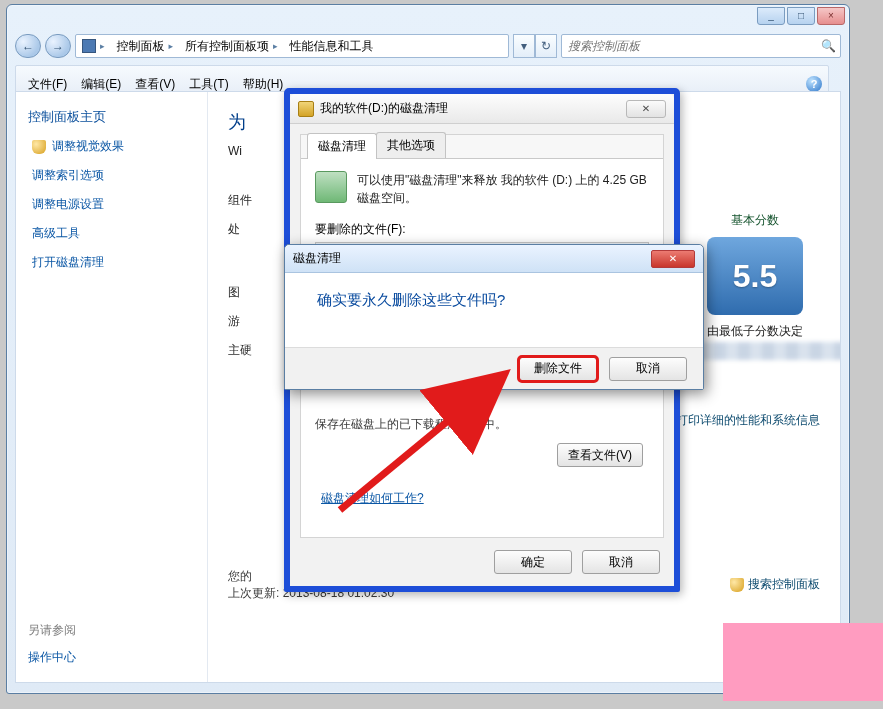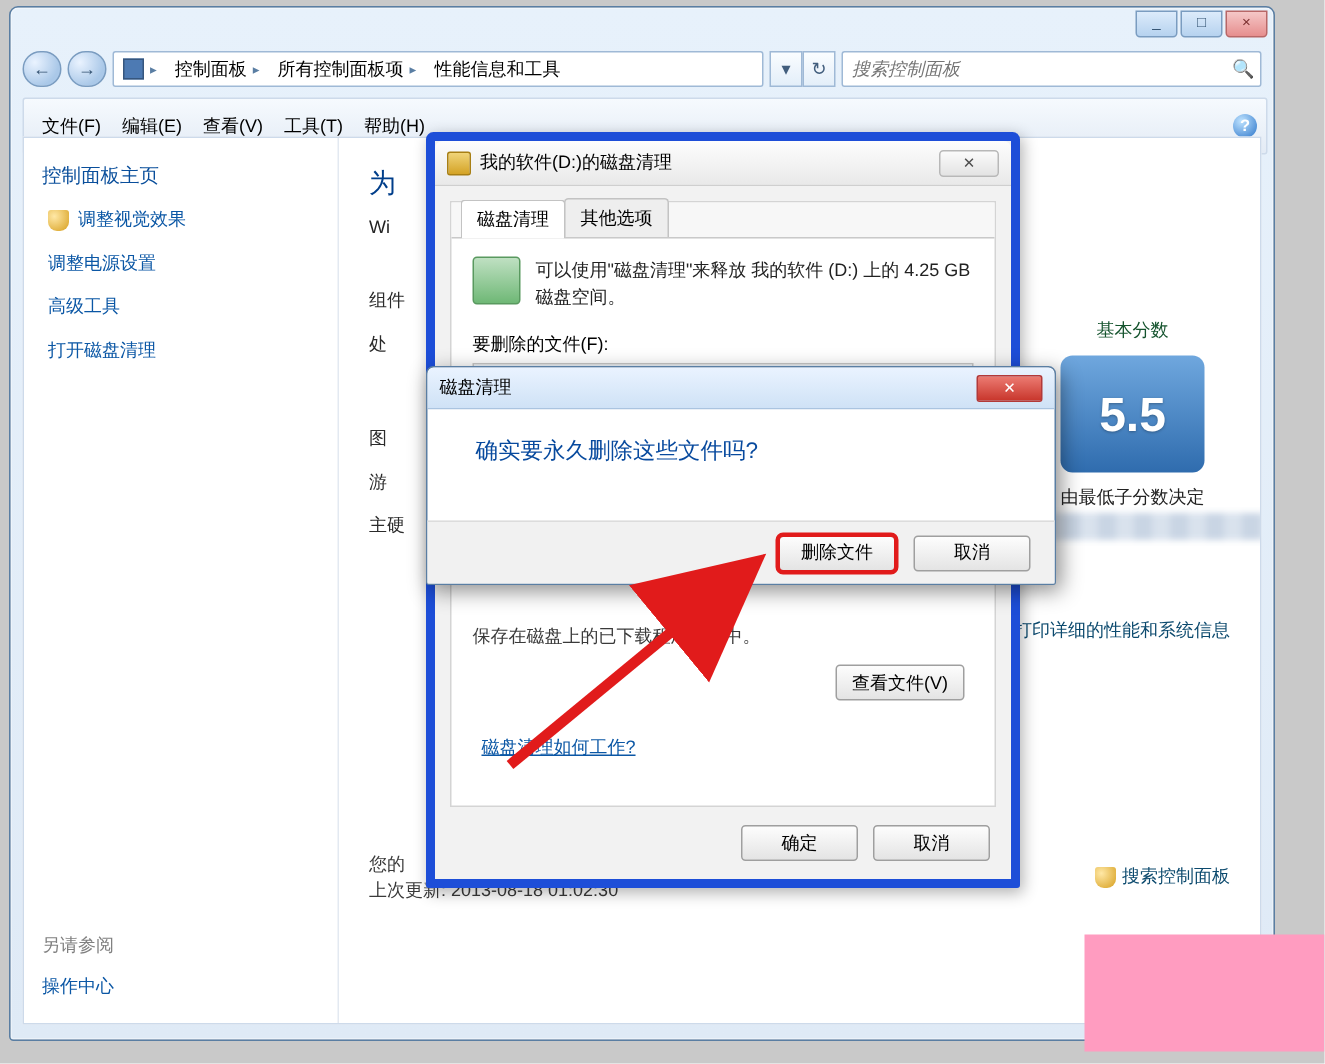--- a/index.html
+++ b/index.html
@@ -15,26 +15,26 @@
   .crumbwrap{flex:1;height:24px;background:#fff;border:1px solid #9fb9d6;border-radius:2px;display:flex;align-items:center;overflow:hidden;}
   .crumb{padding:0 6px;height:100%;display:flex;align-items:center;gap:4px;color:#000;cursor:pointer;}
   .crumb .arr{color:#5a7ea3;font-size:9px;}
   .crumb .pcicon{width:14px;height:14px;background:#4d7ab3;border:1px solid #36567e;}
   .refresh-wrap{display:flex;}
   .mini-btn{width:22px;height:24px;background:linear-gradient(#fafdff,#e3eef9);border:1px solid #9fb9d6;display:flex;align-items:center;justify-content:center;color:#425e7d;cursor:pointer;}
   .searchwrap{width:280px;height:24px;background:#fff;border:1px solid #9fb9d6;border-radius:2px;display:flex;align-items:center;}
   .searchwrap input{flex:1;border:none;outline:none;padding:0 6px;color:#7a7a7a;font-style:italic;}
   .searchwrap .sicon{width:22px;color:#5a7ea3;display:flex;align-items:center;justify-content:center;}
   
-  .menubar{position:absolute;left:8px;top:60px;right:4px;height:22px;background:linear-gradient(#f6fafe,#e3ebf5);border:1px solid #cddaea;border-radius:2px;display:flex;align-items:center;gap:2px;padding:18px 6px;}
+  .menubar{position:absolute;left:8px;top:60px;right:20px;height:22px;background:linear-gradient(#f6fafe,#e3ebf5);border:1px solid #cddaea;border-radius:2px;display:flex;align-items:center;gap:2px;padding:18px 6px;}
   .menubar .mi{padding:2px 6px;cursor:pointer;}
   .menubar .help-icon{margin-left:auto;width:16px;height:16px;border-radius:50%;background:radial-gradient(circle at 35% 30%,#bfe3ff,#2a74c9);display:flex;align-items:center;justify-content:center;color:#fff;font-weight:bold;font-size:11px;cursor:pointer;}
   
   .body-pane{position:absolute;left:8px;top:86px;right:8px;bottom:10px;background:#fff;border:1px solid #cddaea;display:flex;}
-  .sidebar{width:210px;border-right:1px solid #e3e9f1;padding:16px 12px;display:flex;flex-direction:column;gap:12px;}
+  .sidebar{width:192px;border-right:1px solid #e3e9f1;padding:16px 12px;display:flex;flex-direction:column;gap:12px;}
   .sidebar .hdr{color:#094e9b;font-size:13px;}
   .sidebar ul{list-style:none;display:flex;flex-direction:column;gap:12px;margin-left:4px;}
   .sidebar li{display:flex;align-items:center;gap:6px;cursor:pointer;}
   .sidebar a{color:#0b57a5;text-decoration:none;}
   .shield{width:14px;height:14px;display:inline-block;background:radial-gradient(circle at 30% 30%,#ffe8a6,#d79f1e);border-radius:2px 2px 6px 6px;}
   .sidebar .footer{margin-top:auto;color:#808080;display:flex;flex-direction:column;gap:10px;}
   .sidebar .footer a{color:#0b57a5;}
   .content{flex:1;position:relative;padding:18px 20px;overflow:hidden;}
   .page-title{font-size:18px;color:#003e8a;margin-bottom:10px;}
   .page-sub{color:#222;}
@@ -138,20 +138,23 @@
 
   <div class="body-pane">
     <div class="sidebar">
       <div class="hdr">控制面板主页</div>
       <ul>
         <li>
             <span class="shield"></span>
             <a>调整视觉效果</a>
           </li>
         <li>
+            <a>调整索引选项</a>
+          </li>
+        <li>
             <a>调整电源设置</a>
           </li>
         <li>
             <a>高级工具</a>
           </li>
         <li>
             <a>打开磁盘清理</a>
           </li>
       </ul>
       <div class="footer">

